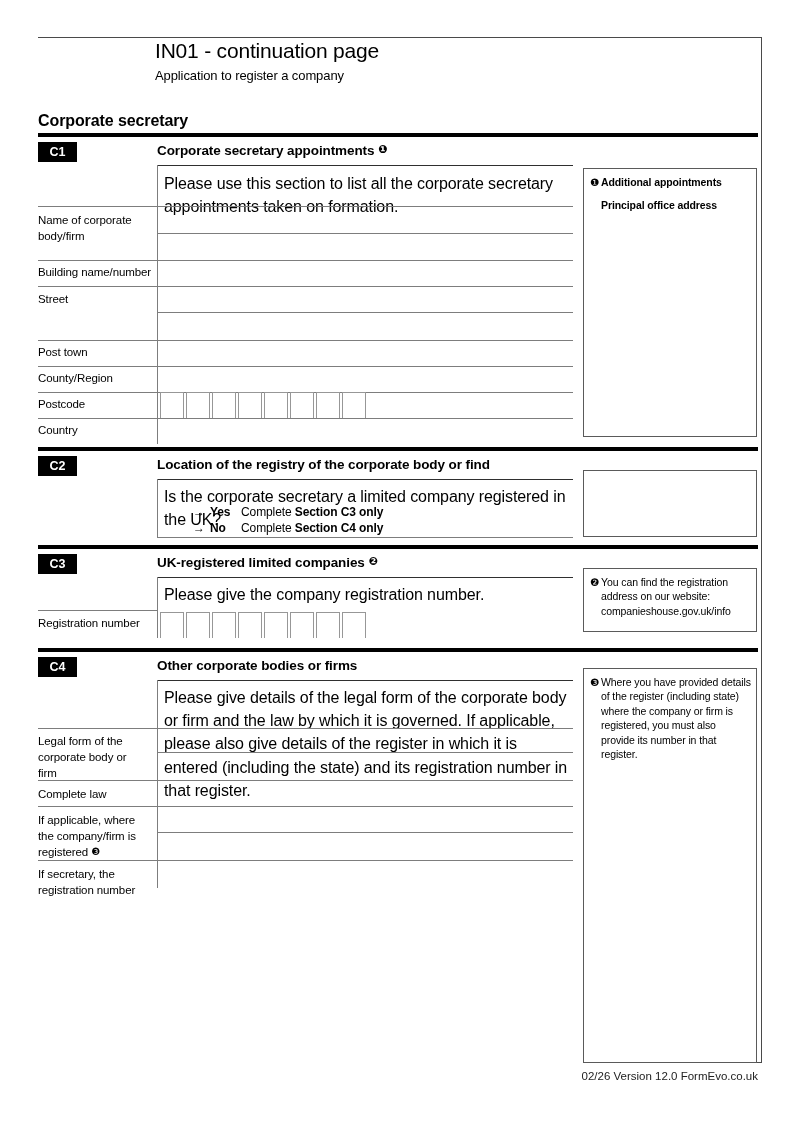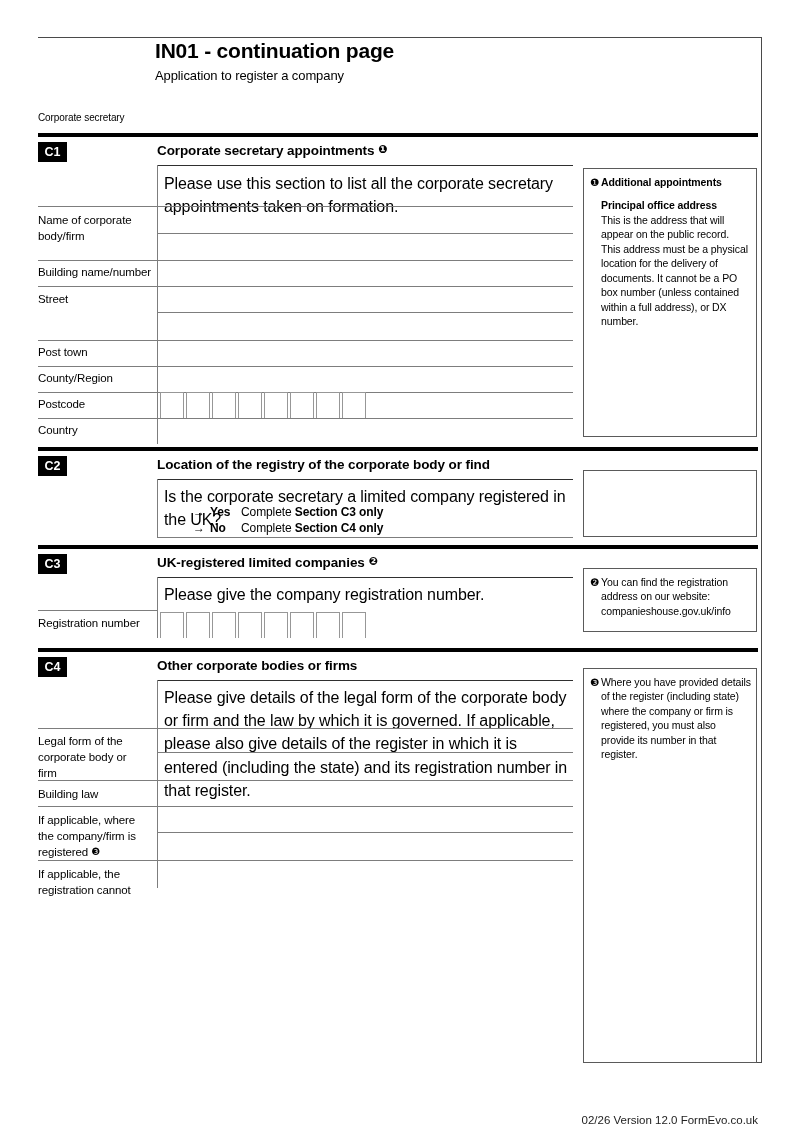--- a/index.html
+++ b/index.html
@@ -3,45 +3,45 @@
 <meta charset="utf-8">
 <style>
   *{box-sizing:border-box;margin:0;padding:0}
   html,body{background:#fff}
   body{position:relative;width:800px;height:1130px;overflow:hidden;
        font-family:"Liberation Sans","DejaVu Sans",sans-serif;color:#000;letter-spacing:-0.1px}
   .hl{position:absolute;height:1px;background:#7d7d7d}
   .vl{position:absolute;width:1px;background:#7d7d7d}
   .frame{background:#4a4a4a}
   .bar{position:absolute;left:38px;width:720px;height:4px;background:#000}
-  .badge{position:absolute;left:38px;width:29px;height:20px;background:#000;color:#fff;
+  .badge{position:absolute;left:38px;width:39px;height:20px;background:#000;color:#fff;
          font-size:12.5px;font-weight:bold;display:flex;align-items:center;justify-content:center}
   .stitle{position:absolute;left:157px;font-size:13.5px;font-weight:bold;white-space:nowrap}
   .stitle .mk{font-size:11px;vertical-align:2px}
   .sul{position:absolute;left:157px;width:416px;height:1px;background:#2f2f2f}
   .intro{position:absolute;left:164px;width:404px;font-size:16px;line-height:1.45}
   .flabel{position:absolute;left:38px;width:116px;font-size:11.5px;line-height:1.4}
   .flabel .mk{font-size:10px;vertical-align:1px}
   .note{position:absolute;left:583px;width:174px;border:1px solid #5a5a5a;
         padding:6px 5px 6px 6px;font-size:10.5px;line-height:1.38}
   .note .blk{position:relative;padding-left:11px}
   .note .mk{position:absolute;left:0;top:0}
   .note h4{font-size:10.5px;font-weight:bold}
   .note .gap{height:9px}
   .cells{position:absolute;display:flex;gap:2px}
   .cell{width:24px;height:26px;border:1px solid #979797;border-bottom:none;background:#fff}
   .field{position:absolute;background:transparent}
   .opt{position:absolute;left:193px;font-size:12px;display:flex;white-space:nowrap}
   .opt .arrow{width:17px}
   .opt .ans{font-weight:bold;width:31px}
   .opt .sb{font-weight:bold}
-  .doc-title{position:absolute;left:155px;top:39px;font-size:21px;font-weight:700;letter-spacing:-0.2px}
+  .doc-title{position:absolute;left:155px;top:39px;font-size:21px;font-weight:400;letter-spacing:-0.2px}
   .doc-sub{position:absolute;left:155px;top:68px;font-size:13px}
-  .group-h{position:absolute;left:38px;top:112px;font-size:10px;font-weight:normal}
-  .footer{position:absolute;right:42px;top:1114px;font-size:11.5px;color:#222;letter-spacing:0}
+  .group-h{position:absolute;left:38px;top:112px;font-size:16px;font-weight:bold}
+  .footer{position:absolute;right:42px;top:1070px;font-size:11.5px;color:#222;letter-spacing:0}
 </style>
 </head>
 <body>
 
 <div class="hl frame" style="left:38px;top:37px;width:724px"></div>
 <div class="vl frame" style="left:761px;top:37px;height:1026px"></div>
 <div class="hl frame" style="left:757px;top:1062px;width:5px"></div>
 
 <div class="doc-title">IN01 - continuation page</div>
 <div class="doc-sub">Application to register a company</div>
@@ -93,21 +93,20 @@
 </div>
 
 <div class="note" style="top:168px;min-height:269px">
   <div class="blk">
     <span class="mk">❶</span>
     <h4>Additional appointments</h4>
   </div>
   <div class="gap"></div>
   <div class="blk">
     <h4>Principal office address</h4>
-    <div>This is the address that will appear on the public record. This address must be a physical location for the delivery of documents. It cannot be a PO box number (unless contained within a full address), or DX number.</div>
   </div>
 </div>
 
 <div class="bar" style="top:447px"></div>
 <div class="badge" style="top:456px">C2</div>
 <div class="stitle" style="top:457px"><span>Location of the registry of the corporate body or find</span></div>
 <div class="sul" style="top:479px"></div>
 <div class="vl" style="left:157px;top:479px;height:58px"></div>
 <div class="intro" style="top:485px">Is the corporate secretary a limited company registered in the UK?</div>
 
@@ -155,23 +154,23 @@
 <div class="intro" style="top:686px">Please give details of the legal form of the corporate body or firm and the law by which it is governed. If applicable, please also give details of the register in which it is entered (including the state) and its registration number in that register.</div>
 
 <div class="hl" style="left:38px;top:728px;width:535px"></div>
 <div class="hl" style="left:157px;top:752px;width:416px"></div>
 <div class="hl" style="left:38px;top:780px;width:535px"></div>
 <div class="hl" style="left:38px;top:806px;width:535px"></div>
 <div class="hl" style="left:157px;top:832px;width:416px"></div>
 <div class="hl" style="left:38px;top:860px;width:535px"></div>
 
 <div class="flabel" style="top:733px;width:96px">Legal form of the corporate body or firm</div>
-<div class="flabel" style="top:786px">Building law</div>
+<div class="flabel" style="top:786px">Complete law</div>
 <div class="flabel" style="top:812px;width:110px"><span>If applicable, where the company/firm is registered</span> <span class="mk">❸</span></div>
-<div class="flabel" style="top:866px;width:110px">If applicable, the registration cannot</div>
+<div class="flabel" style="top:866px;width:110px">If secretary, the registration number</div>
 
 <div class="field" style="left:158px;top:729px;width:414px;height:22px"></div>
 <div class="field" style="left:158px;top:753px;width:414px;height:26px"></div>
 <div class="field" style="left:158px;top:781px;width:414px;height:24px"></div>
 <div class="field" style="left:158px;top:807px;width:414px;height:24px"></div>
 <div class="field" style="left:158px;top:833px;width:414px;height:26px"></div>
 <div class="field" style="left:158px;top:861px;width:414px;height:26px"></div>
 
 <div class="note" style="top:668px;min-height:395px">
   <div class="blk">

